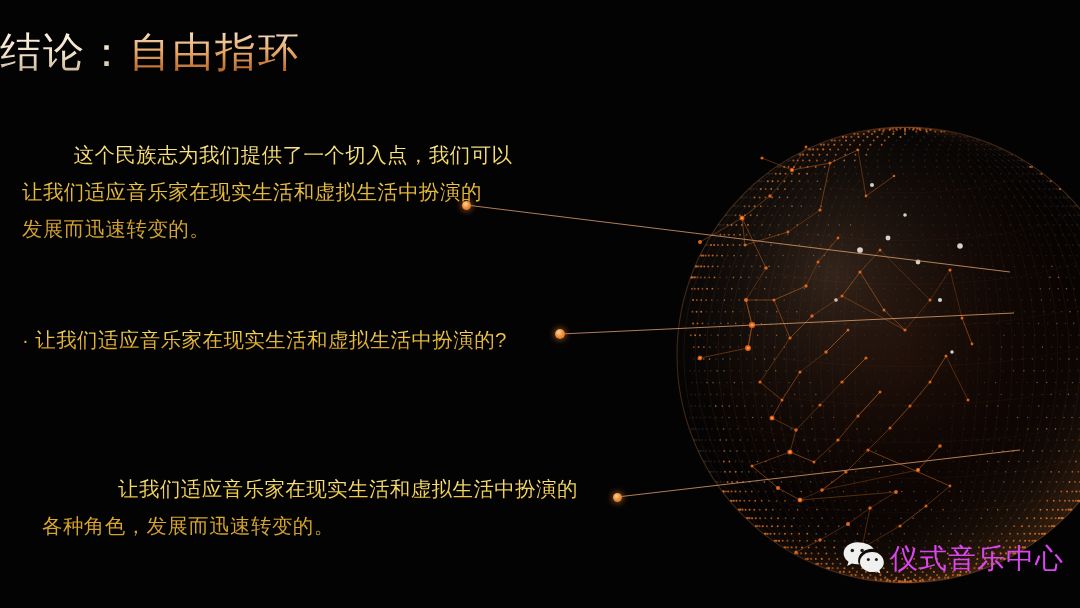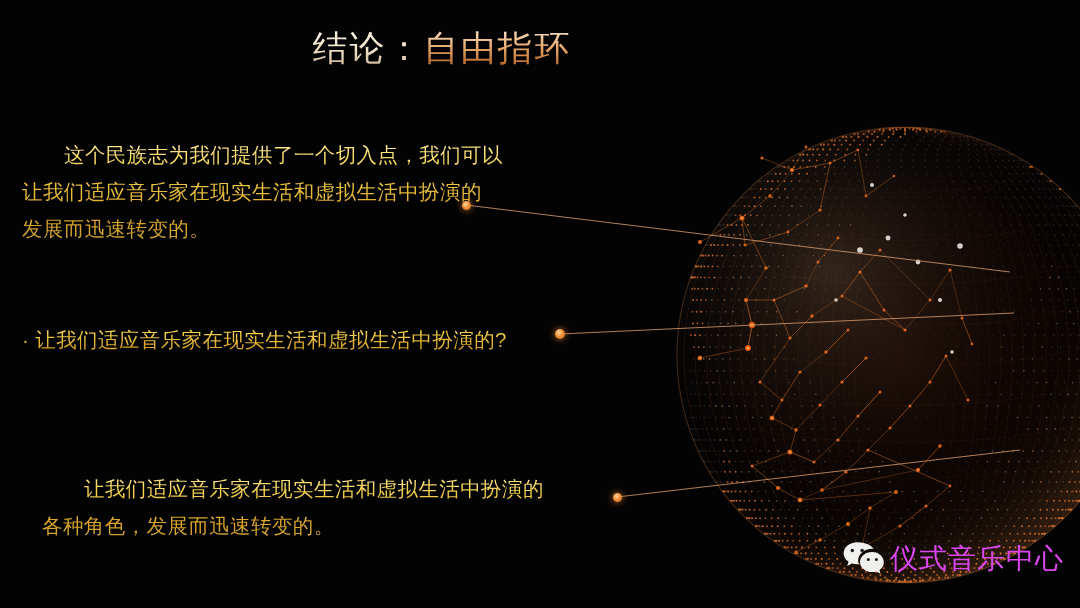--- a/index.html
+++ b/index.html
@@ -27,22 +27,21 @@
     height: 608px;
     pointer-events: none;
   }
 
   
   #title {
     position: absolute;
     left: 0;
     top: 27px;
     width: 884px;
-    text-align: center;
-    font-size: 35px;
+    font-size: 41px;
     letter-spacing: 2px;
     line-height: 1.25;
     white-space: nowrap;
     font-family: "Liberation Serif", "DejaVu Serif", serif;
     font-weight: 400;
     z-index: 6;
   }
   #title .t-a {
     background-image: linear-gradient(180deg, #fdf4e6 0%, #efe0c8 55%, #c9b293 100%);
     -webkit-background-clip: text;
@@ -66,21 +65,21 @@
     line-height: 37px;
     letter-spacing: 0.4px;
     font-family: "Liberation Sans", "DejaVu Sans", sans-serif;
     background-image: linear-gradient(180deg, #fff1a8 0%, #f3d24f 30%, #d9a428 72%, #caa53b 100%);
     -webkit-background-clip: text;
     background-clip: text;
     color: transparent;
     -webkit-text-fill-color: transparent;
   }
   .para .ln { display: block; white-space: nowrap; }
-  .para .ln.indent { text-indent: 42px; }
+  .para .ln.indent { text-indent: 42px; text-align: center; }
 
   #para-1 { left: 22px; top: 136px; width: 500px; }
   #para-2 { left: 22px; top: 321px; width: 540px; }
   #para-3 { left: 42px; top: 470px; width: 570px; }
 
   
   .conn-dot {
     position: absolute;
     border-radius: 50%;
     background: radial-gradient(circle at 40% 35%, #ffd9a0 0%, #f0903a 45%, #c9661d 100%);

